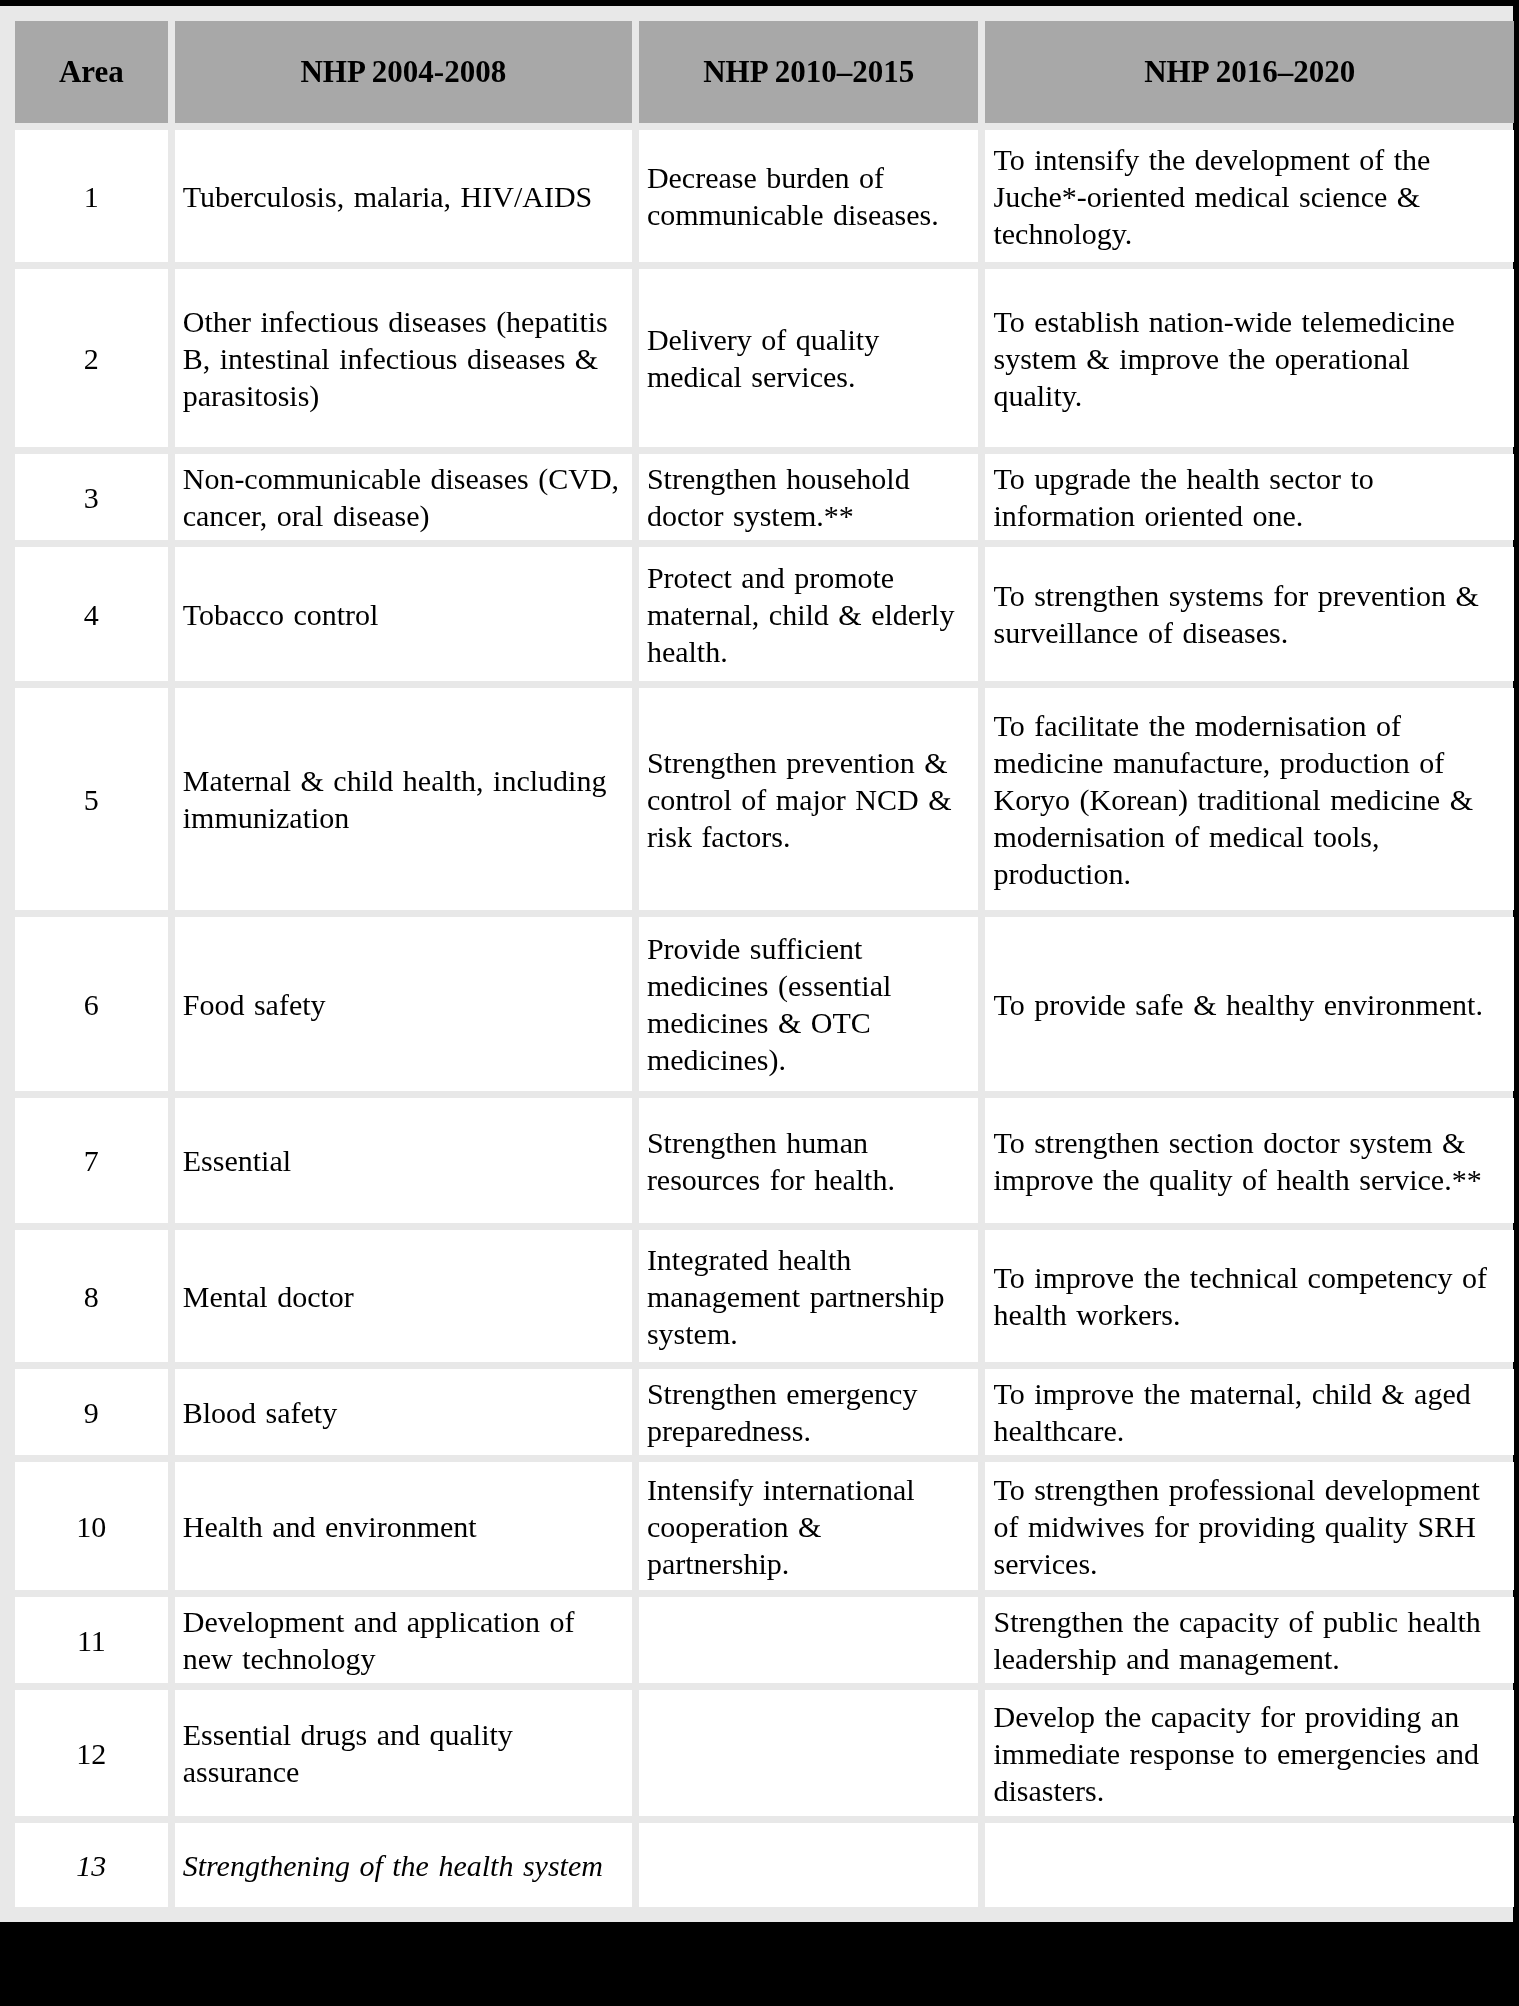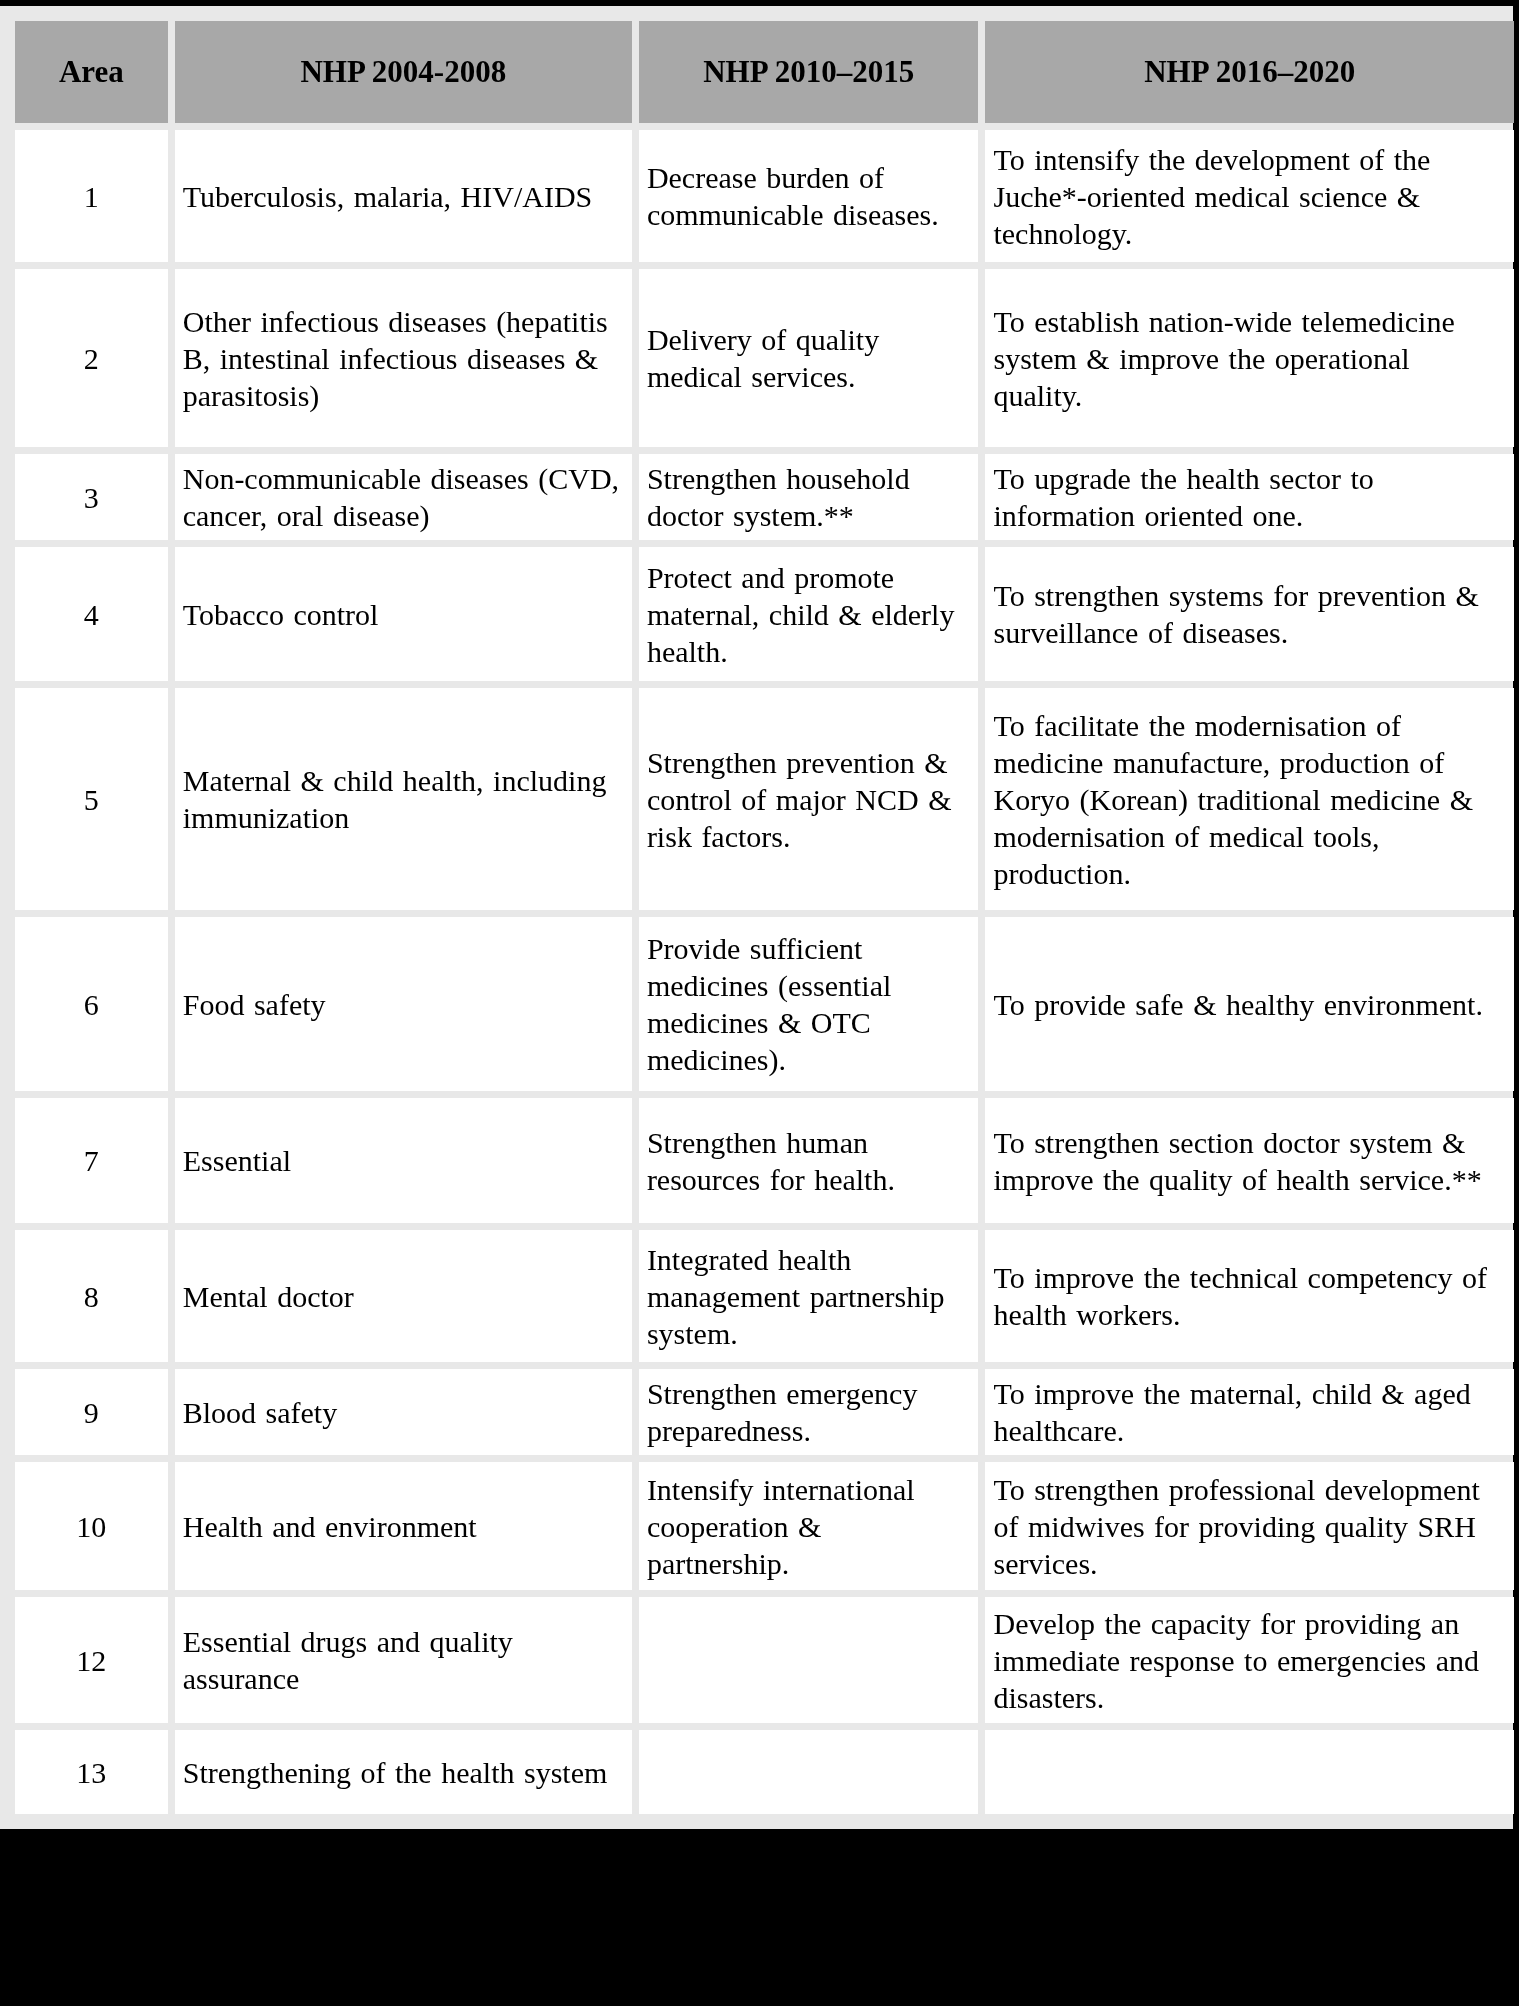--- a/index.html
+++ b/index.html
@@ -133,27 +133,33 @@
           <td class="text-cell">Blood safety</td>
           <td class="text-cell">Strengthen emergency preparedness.</td>
           <td class="text-cell">To improve the maternal, child &amp; aged healthcare.</td>
         </tr>
         <tr style="height: 128px;">
           <td class="area-cell">10</td>
           <td class="text-cell">Health and environment</td>
           <td class="text-cell">Intensify international cooperation &amp; partnership.</td>
           <td class="text-cell">To strengthen professional development of midwives for providing quality SRH services.</td>
         </tr>
+        <tr style="height: 86px;">
+          <td class="area-cell">11</td>
+          <td class="text-cell">Development and application of new technology</td>
+          <td class="text-cell"></td>
+          <td class="text-cell">Strengthen the capacity of public health leadership and management.</td>
+        </tr>
         <tr style="height: 126px;">
           <td class="area-cell">12</td>
           <td class="text-cell">Essential drugs and quality assurance</td>
           <td class="text-cell"></td>
           <td class="text-cell">Develop the capacity for providing an immediate response to emergencies and disasters.</td>
         </tr>
-        <tr style="height: 84px;">
+        <tr style="height: 84px; font-style: italic;">
           <td class="area-cell">13</td>
           <td class="text-cell">Strengthening of the health system</td>
           <td class="text-cell"></td>
           <td class="text-cell"></td>
         </tr>
       </tbody>
   </table>
 </div>
 
 </body></html>

